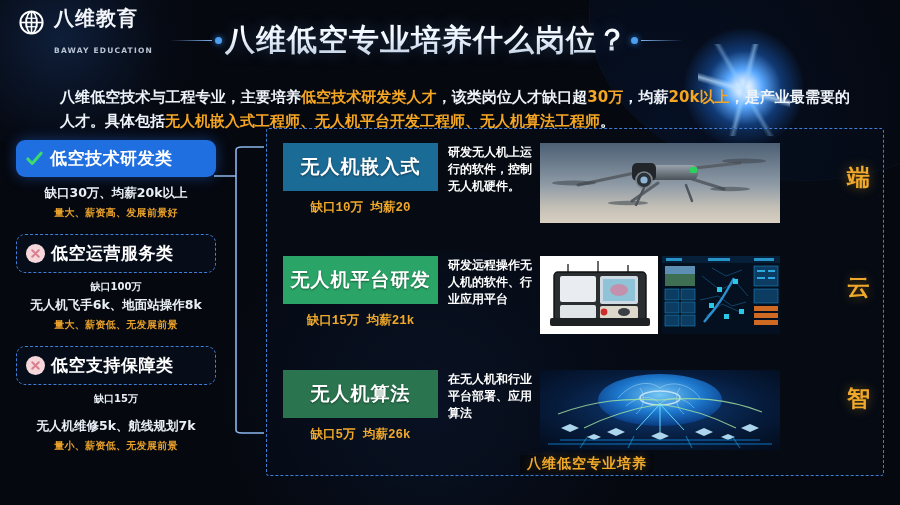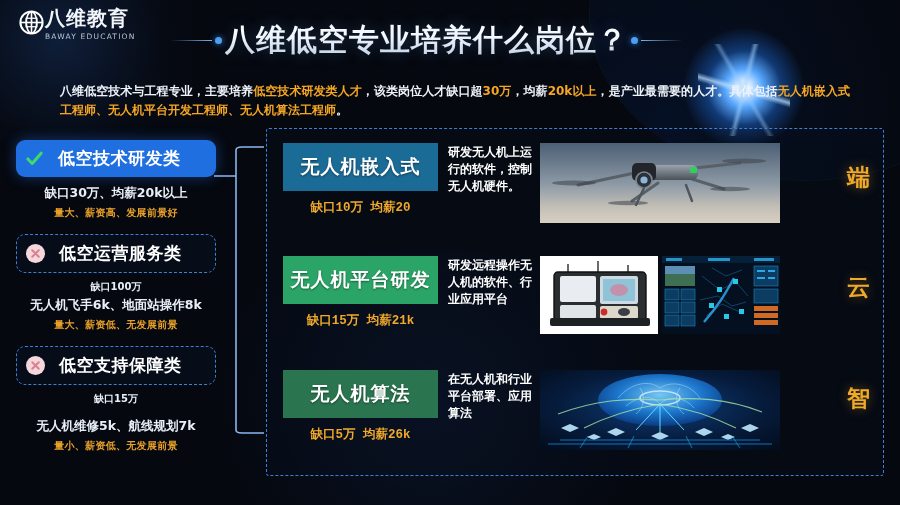--- a/index.html
+++ b/index.html
@@ -39,51 +39,51 @@
     background:radial-gradient(circle,rgba(22,48,92,.55) 0%,rgba(10,20,42,.18) 55%,rgba(5,8,15,0) 75%);
     pointer-events:none;
   }
   .glow-mid{
     position:absolute;left:170px;top:250px;width:520px;height:300px;border-radius:50%;
     background:radial-gradient(circle,rgba(14,32,64,.45) 0%,rgba(5,8,15,0) 70%);
     pointer-events:none;
   }
 
   
-  .logo{position:absolute;left:18px;top:8px;display:flex;align-items:flex-start;gap:0;}
+  .logo{position:absolute;left:18px;top:8px;display:flex;align-items:flex-start;gap:9px;}
   .logo-mark{width:27px;height:27px;flex:0 0 auto;margin-top:1px;}
   .logo-txt{display:flex;flex-direction:column;line-height:1;}
   .logo-cn{font-family:"DejaVu Sans","Liberation Sans",sans-serif;font-size:20px;font-weight:700;color:#f2f5fa;letter-spacing:1px;}
-  .logo-en{font-size:7.5px;font-weight:400;color:#b9c4d4;letter-spacing:1.2px;margin-top:5px;}
+  .logo-en{font-size:7.5px;font-weight:700;color:#b9c4d4;letter-spacing:1.2px;margin-top:19px;}
 
   
   .title-wrap{position:absolute;left:170px;top:20px;display:flex;align-items:center;gap:3px;}
   .t-line{width:42px;height:1px;background:linear-gradient(90deg,rgba(90,150,230,0),#7fb2f0);}
   .t-line.r{background:linear-gradient(270deg,rgba(90,150,230,0),#7fb2f0);}
   .t-dot{width:7px;height:7px;border-radius:50%;background:#4e9ff0;box-shadow:0 0 6px #2f7fd8;}
   .title{
     font-size:30px;font-weight:700;letter-spacing:1px;
     background:linear-gradient(180deg,#ffffff 40%,#b9c9de 100%);
     -webkit-background-clip:text;background-clip:text;color:transparent;
     text-shadow:0 0 16px rgba(120,180,255,.25);
     white-space:nowrap;
   }
 
   
   .intro{
     position:absolute;left:60px;top:70px;width:790px;
-    font-size:12px;font-weight:700;line-height:1.62;color:#eef3fa;text-align:justify;
+    font-size:15px;font-weight:700;line-height:1.62;color:#eef3fa;text-align:justify;
   }
   .hl{color:#f5a623;}
 
   
   .cards{position:absolute;left:16px;top:140px;width:200px;}
   .card{margin-bottom:8px;}
   .pill{
-    display:flex;align-items:center;gap:14px;
+    display:flex;align-items:center;gap:6px;
     border-radius:9px;padding:7px 9px;box-sizing:border-box;
   }
   .pill.active{background:#1f6fe0;box-shadow:0 0 14px rgba(40,110,230,.45);}
   .pill.inactive{border:1.6px dashed #3f7fd8;background:rgba(10,22,45,.35);}
   .pill-label{font-size:17px;font-weight:700;color:#ffffff;letter-spacing:.5px;white-space:nowrap;}
   .ic-check{width:19px;height:19px;flex:0 0 auto;}
   .ic-x{width:19px;height:19px;flex:0 0 auto;border-radius:50%;background:#f6d7dc;display:flex;align-items:center;justify-content:center;}
   .ic-x svg{display:block;}
   .card-stat{text-align:center;margin-top:7px;font-size:12.5px;font-weight:700;color:#e9eff7;line-height:1.45;}
   .card-sub{text-align:center;margin-top:4px;font-size:10px;font-weight:700;color:#e7a02a;letter-spacing:.3px;}
@@ -216,20 +216,21 @@
   </div>
 
   <span class="bracket">
     <svg viewBox="0 0 52 288" width="52" height="288" preserveAspectRatio="none">
       <path d="M0 30 H22 M22 30 V4 Q22 1 28 1 H50" fill="none" stroke="#8ab6ee" stroke-width="1.6"></path>
       <path d="M22 30 V284 Q22 287 28 287 H50" fill="none" stroke="#8ab6ee" stroke-width="1.6"></path>
     </svg>
   </span>
 
   <div class="panel"></div>
+  <div class="panel-tag">八维低空专业培养</div>
 
   <div class="row" style="left:283px;top:143px;">
     <div class="job">
       <div class="job-box c1">无人机嵌入式</div>
       <div class="job-stat">缺口10万 均薪20</div>
     </div>
     <div class="desc">研发无人机上运行的软件，控制无人机硬件。</div>
     <div class="shot">
       <span class="shot-img">
         <svg width="240" height="80" viewBox="0 0 240 80">

